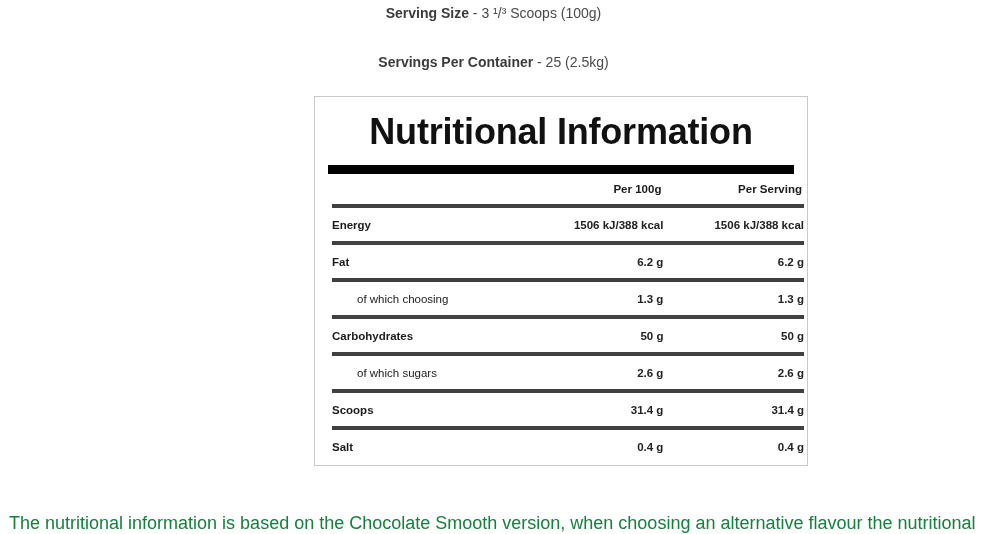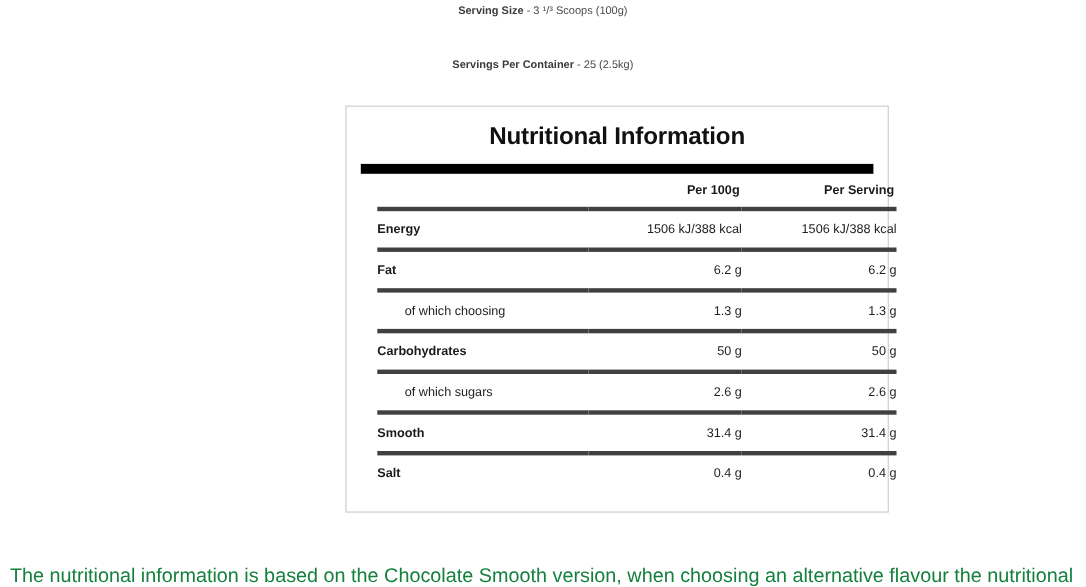--- a/index.html
+++ b/index.html
@@ -18,21 +18,21 @@
 
   .page {
     width: 987px;
     height: 534px;
     position: relative;
     box-sizing: border-box;
   }
 
   .serving-line {
     text-align: center;
-    font-size: 10px;
+    font-size: 14px;
     color: #4a4a4a;
     line-height: 1.2;
   }
   .serving-line .lbl {
     font-weight: bold;
     color: #3b3b3b;
   }
   .serving-size {
     position: absolute;
     left: 0;
@@ -52,36 +52,36 @@
     top: 96px;
     width: 494px;
     height: 370px;
     border: 1px solid #c9c9c9;
     background: #ffffff;
     box-sizing: border-box;
   }
 
   .panel-title {
     text-align: center;
-    font-size: 22px;
+    font-size: 36px;
     font-weight: bold;
     color: #111111;
     margin-top: 14px;
     letter-spacing: -0.2px;
   }
 
   .rule-thick {
     height: 9px;
     background: #000000;
     margin: 12px 13px 0 13px;
   }
 
   table.nutri {
     width: 472px;
-    margin: 0 28px;
+    margin: 0 17px;
     border-collapse: collapse;
     font-size: 11.5px;
     color: #222222;
   }
   table.nutri th, table.nutri td {
     padding: 0;
     vertical-align: middle;
   }
   table.nutri thead th {
     font-size: 11.5px;
@@ -111,20 +111,21 @@
   td.label.sub {
     font-weight: normal;
     padding-left: 25px;
     color: #222222;
   }
   td.val {
     text-align: right;
     padding-right: 2px;
     color: #222222;
     width: 148px;
+    font-weight: bold;
   }
 
   .footnote {
     position: absolute;
     left: 9px;
     top: 512px;
     width: 975px;
     font-size: 18px;
     color: #15803d;
     line-height: 1.3;
@@ -175,21 +176,21 @@
           <td class="label">Carbohydrates</td>
           <td class="val">50 g</td>
           <td class="val">50 g</td>
         </tr>
         <tr>
           <td class="label sub">of which sugars</td>
           <td class="val">2.6 g</td>
           <td class="val">2.6 g</td>
         </tr>
         <tr>
-          <td class="label">Smooth</td>
+          <td class="label">Scoops</td>
           <td class="val">31.4 g</td>
           <td class="val">31.4 g</td>
         </tr>
         <tr>
           <td class="label">Salt</td>
           <td class="val">0.4 g</td>
           <td class="val">0.4 g</td>
         </tr>
       </tbody>
     </table>

